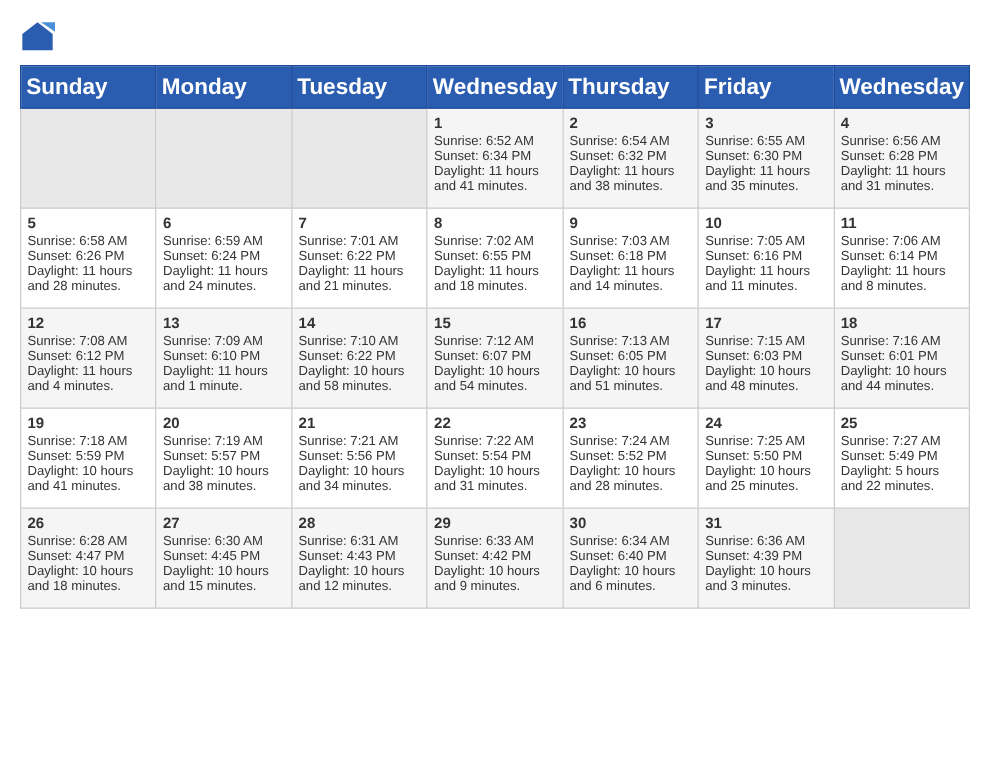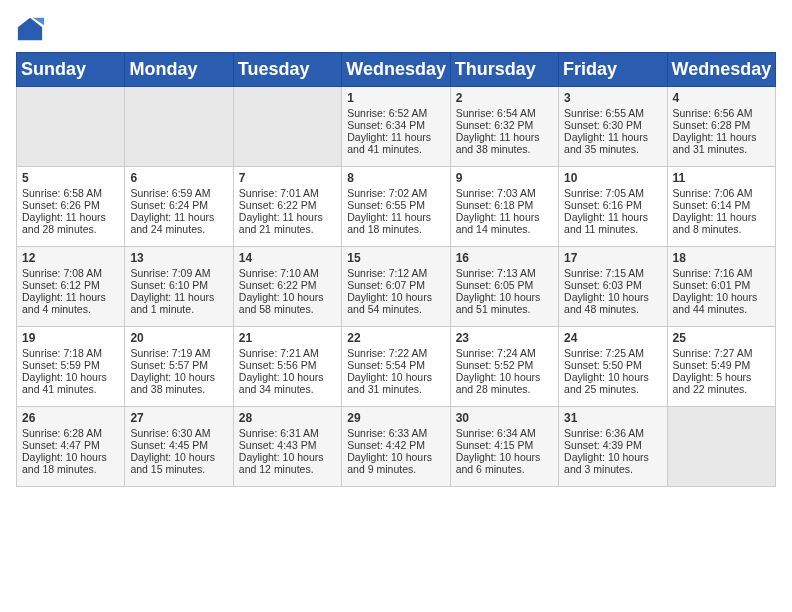--- a/index.html
+++ b/index.html
@@ -299,21 +299,21 @@
         </td>
         <td>
           <span class="day-number">29</span>
           <div>Sunrise: 6:33 AM</div>
           <div>Sunset: 4:42 PM</div>
           <div>Daylight: 10 hours and 9 minutes.</div>
         </td>
         <td>
           <span class="day-number">30</span>
           <div>Sunrise: 6:34 AM</div>
-          <div>Sunset: 4:15 PM</div>
+          <div>Sunset: 6:40 PM</div>
           <div>Daylight: 10 hours and 6 minutes.</div>
         </td>
         <td>
           <span class="day-number">31</span>
           <div>Sunrise: 6:36 AM</div>
           <div>Sunset: 4:39 PM</div>
           <div>Daylight: 10 hours and 3 minutes.</div>
         </td>
         <td class="cell-empty"></td>
       </tr>

